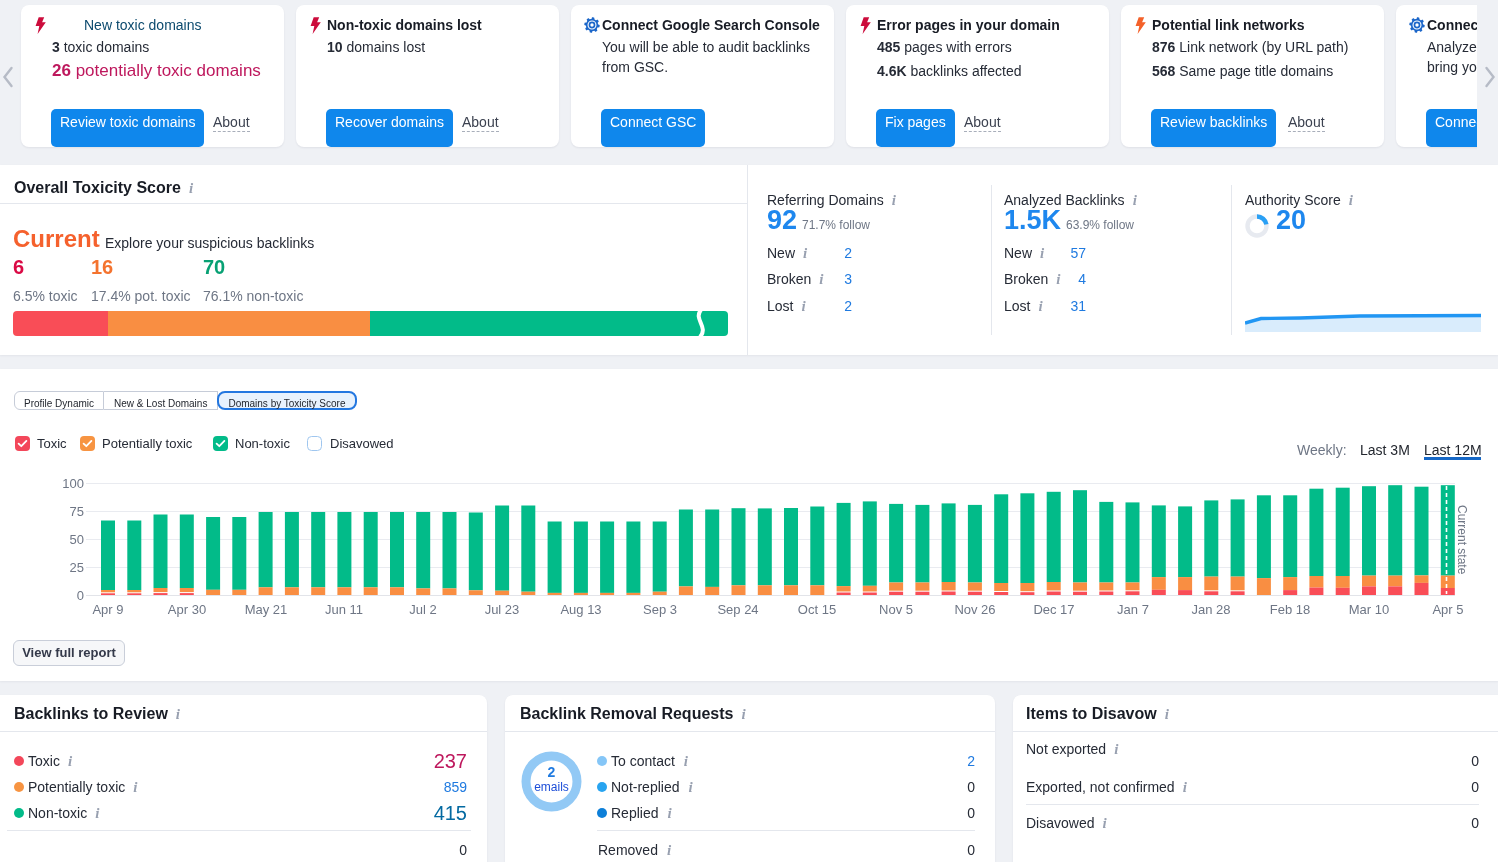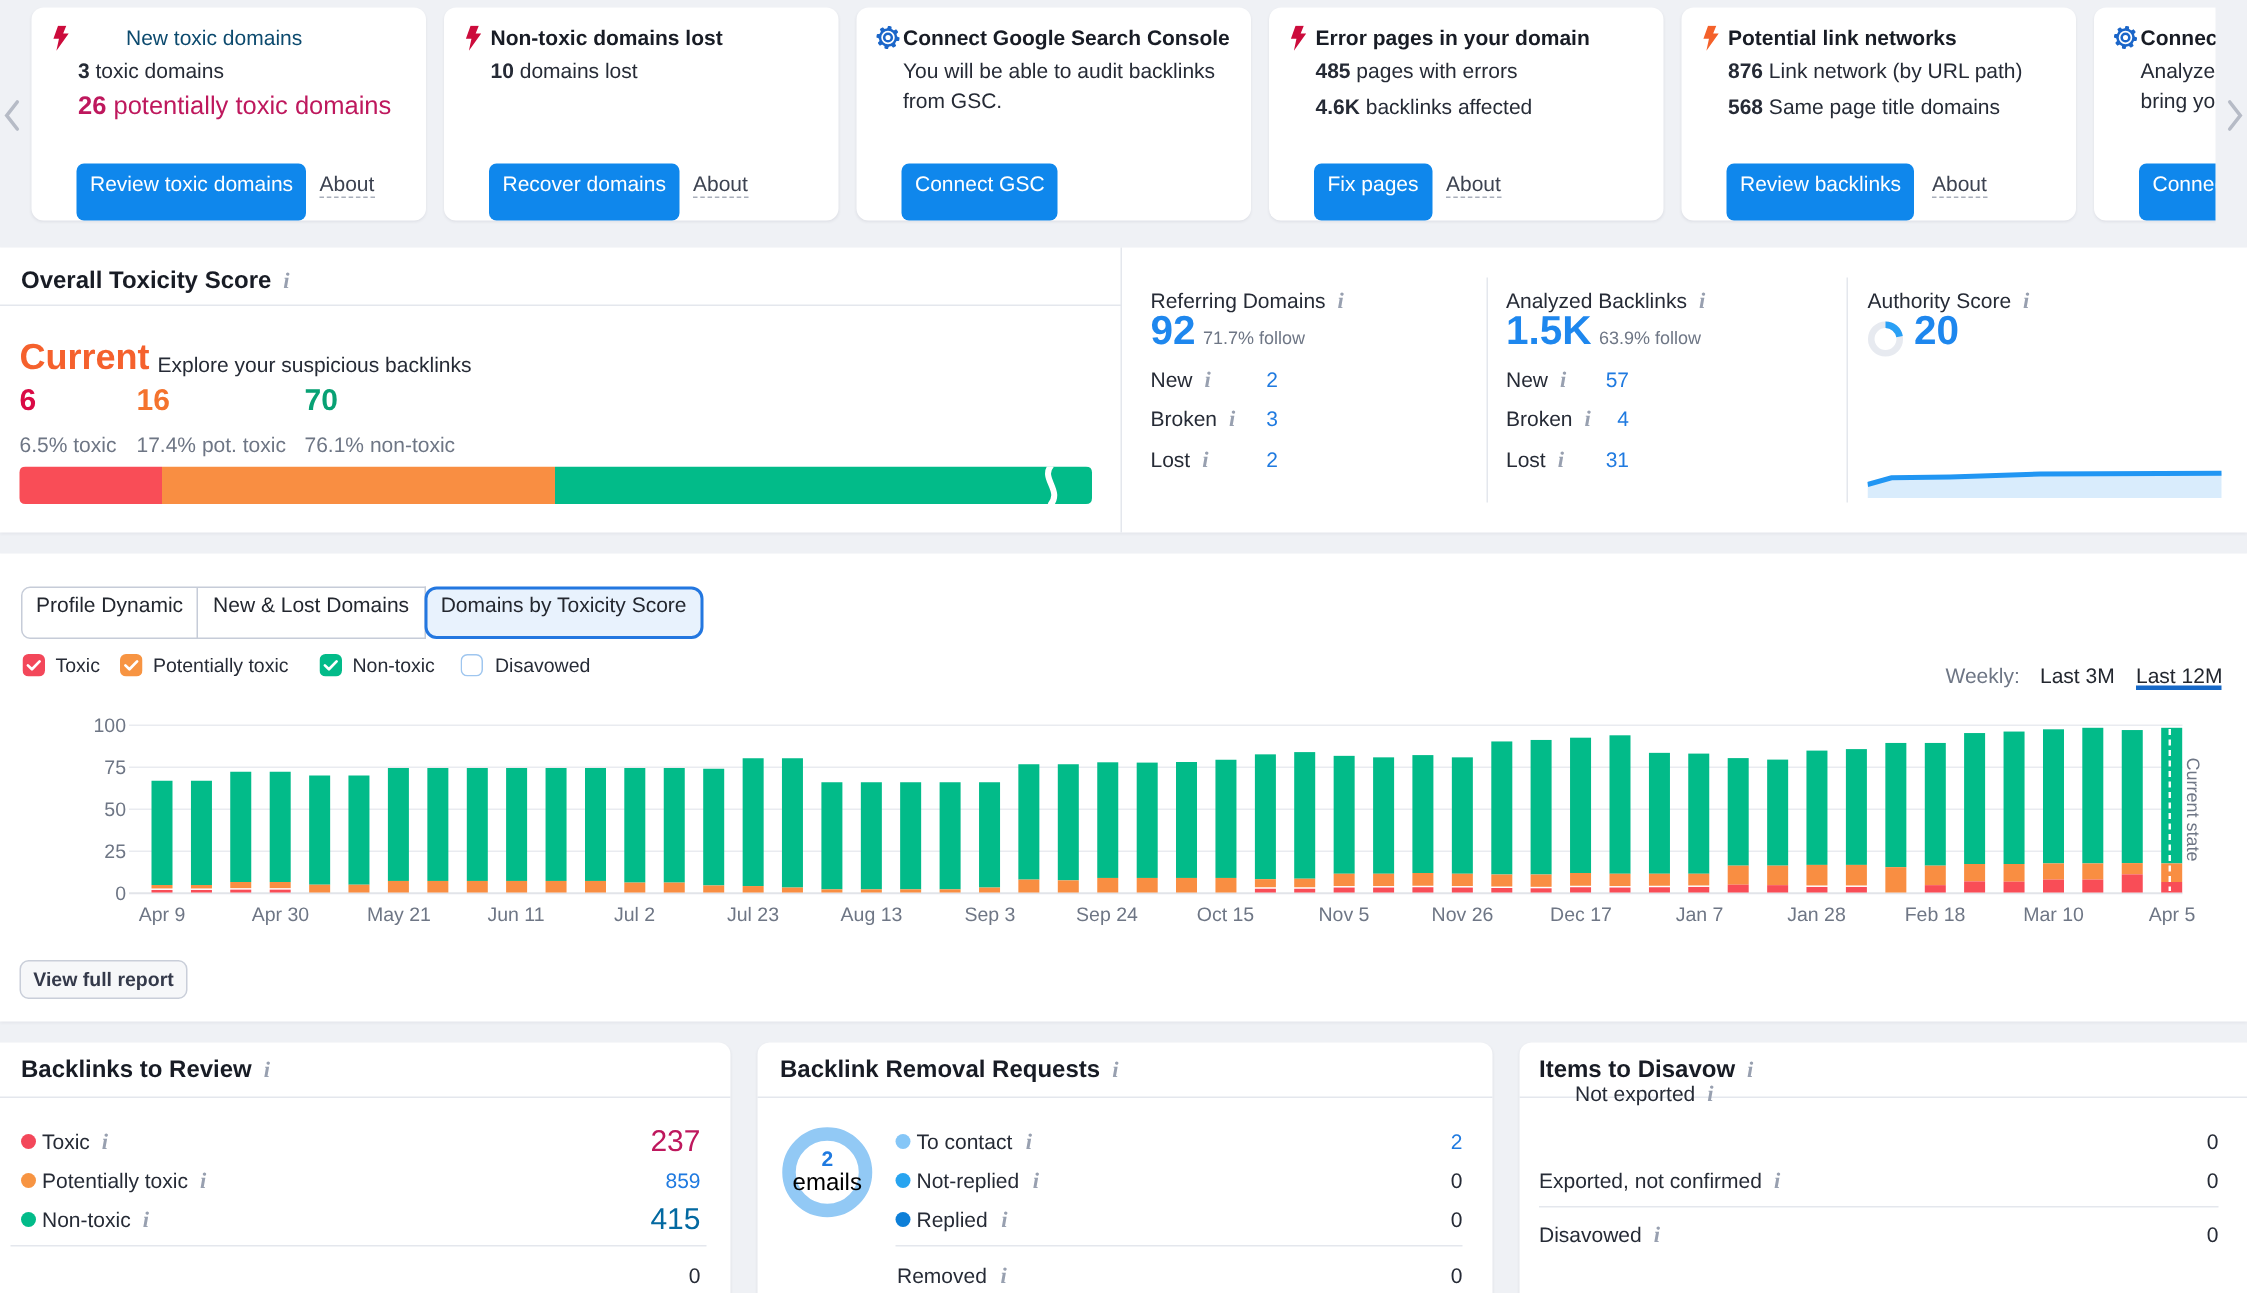--- a/index.html
+++ b/index.html
@@ -112,21 +112,21 @@
     <svg class="abs" style="left:1245px;top:214px" width="24" height="24" viewBox="0 0 24 24">
 <circle cx="12" cy="12" r="9.5" fill="none" stroke="#e7eaf0" stroke-width="4.4"></circle>
 <circle cx="12" cy="12" r="9.5" fill="none" stroke="#2aa0f5" stroke-width="4.4" stroke-dasharray="13.2 46.5" transform="rotate(-90 12 12)"></circle>
 </svg>
     <div style="position:absolute;left:1276px;top:205px;font-size:27px;line-height:31px;color:#1e87ee;font-weight:bold;white-space:nowrap;">20</div>
     <svg class="abs" style="left:1245px;top:310px" width="237" height="23" viewBox="0 0 237 23">
 <path d="M0 13 L16 8.5 L55 8 L115 6 L236 5.5 L236 22 L0 22 Z" fill="#d9ecfc"></path>
 <path d="M0 13 L16 8.5 L55 8 L115 6 L236 5.5" stroke="#2196f3" stroke-width="3.4" fill="none"></path>
 </svg>
     <div class="abs" style="left:0;top:369px;width:1498px;height:312px;background:#fff;box-shadow:0 1px 2px rgba(35,40,60,.06)"></div>
-    <div class="abs" style="left:14px;top:391px;height:35px;display:flex;font-size:14px;color:#23272f">
+    <div class="abs" style="left:14px;top:391px;height:19px;display:flex;font-size:10px;color:#23272f">
 <div style="border:1px solid #c6ccd8;border-radius:6px 0 0 6px;padding:0 9px;line-height:23px;background:#fff">Profile Dynamic</div>
 <div style="border:1px solid #c6ccd8;border-left:none;padding:0 10px;line-height:23px;background:#fff">New &amp; Lost Domains</div>
 <div style="border:2px solid #2377e0;border-radius:8px;padding:0 9px;line-height:21px;background:#e8f2fd;margin-left:-1px">Domains by Toxicity Score</div>
 </div>
     <svg class="abs" style="left:15px;top:436px" width="15" height="15" viewBox="0 0 15 15">
       <rect x="0" y="0" width="15" height="15" rx="4" fill="#f3475a"></rect>
       <path d="M3.6 7.6 L6.3 10.2 L11.4 4.9" stroke="#fff" stroke-width="1.8" fill="none" stroke-linecap="round" stroke-linejoin="round"></path>
     </svg>
     <div style="position:absolute;left:37px;top:435px;font-size:13px;line-height:17px;color:#262b36;font-weight:normal;white-space:nowrap;">Toxic</div>
     <svg class="abs" style="left:80px;top:436px" width="15" height="15" viewBox="0 0 15 15">
@@ -326,35 +326,35 @@
     <div class="abs" style="left:7px;top:830px;width:464px;height:1px;background:#e4e7ed"></div>
     <div style="position:absolute;left:14px;top:841px;font-size:14px;line-height:18px;color:#262b36;font-weight:normal;white-space:nowrap;margin-top:28px;">Whitelisted<span style="font-family:'Liberation Serif',serif;font-style:italic;font-weight:bold;font-size:15px;color:#98a0b0;margin-left:8px">i</span></div>
     <div style="position:absolute;right:1031px;top:841px;font-size:14px;line-height:18px;color:#262b36;font-weight:normal;white-space:nowrap">0</div>
     <div class="card" style="left:505px;top:695px;width:490px;height:180px;border-radius:8px 8px 0 0"></div>
     <div style="position:absolute;left:520px;top:704px;font-size:16px;line-height:20px;color:#181c25;font-weight:bold;white-space:nowrap;">Backlink Removal Requests<span style="font-family:'Liberation Serif',serif;font-style:italic;font-weight:bold;font-size:15px;color:#98a0b0;margin-left:8px">i</span></div>
     <div class="abs" style="left:505px;top:731px;width:490px;height:1px;background:#e4e7ed"></div>
     <svg class="abs" style="left:521px;top:751px" width="61" height="61" viewBox="0 0 61 61">
 <circle cx="30.5" cy="30.5" r="25.5" fill="none" stroke="#92c9f5" stroke-width="9"></circle>
 </svg>
     <div class="abs" style="left:521px;top:764px;width:61px;text-align:center;font-size:14px;font-weight:bold;color:#1f7ae0">2</div>
-    <div class="abs" style="left:521px;top:780px;width:61px;text-align:center;font-size:16px;color:#000000">emails</div>
+    <div class="abs" style="left:521px;top:780px;width:61px;text-align:center;font-size:12px;color:#1d4ed8">emails</div>
     <div class="dot" style="left:597px;top:756px;background:#85c6f7"></div>
     <div style="position:absolute;left:611px;top:752px;font-size:14px;line-height:18px;color:#262b36;font-weight:normal;white-space:nowrap;">To contact<span style="font-family:'Liberation Serif',serif;font-style:italic;font-weight:bold;font-size:15px;color:#98a0b0;margin-left:9px">i</span></div>
     <div style="position:absolute;right:523px;top:752px;font-size:14px;line-height:18px;color:#1f7ae0;font-weight:normal;white-space:nowrap">2</div>
     <div class="dot" style="left:597px;top:782px;background:#28a4f0"></div>
     <div style="position:absolute;left:611px;top:778px;font-size:14px;line-height:18px;color:#262b36;font-weight:normal;white-space:nowrap;">Not-replied<span style="font-family:'Liberation Serif',serif;font-style:italic;font-weight:bold;font-size:15px;color:#98a0b0;margin-left:9px">i</span></div>
     <div style="position:absolute;right:523px;top:778px;font-size:14px;line-height:18px;color:#262b36;font-weight:normal;white-space:nowrap">0</div>
     <div class="dot" style="left:597px;top:808px;background:#0d7fd8"></div>
     <div style="position:absolute;left:611px;top:804px;font-size:14px;line-height:18px;color:#262b36;font-weight:normal;white-space:nowrap;">Replied<span style="font-family:'Liberation Serif',serif;font-style:italic;font-weight:bold;font-size:15px;color:#98a0b0;margin-left:9px">i</span></div>
     <div style="position:absolute;right:523px;top:804px;font-size:14px;line-height:18px;color:#262b36;font-weight:normal;white-space:nowrap">0</div>
     <div class="abs" style="left:597px;top:830px;width:378px;height:1px;background:#e4e7ed"></div>
     <div style="position:absolute;left:598px;top:841px;font-size:14px;line-height:18px;color:#262b36;font-weight:normal;white-space:nowrap;">Removed<span style="font-family:'Liberation Serif',serif;font-style:italic;font-weight:bold;font-size:15px;color:#98a0b0;margin-left:9px">i</span></div>
     <div style="position:absolute;right:523px;top:841px;font-size:14px;line-height:18px;color:#262b36;font-weight:normal;white-space:nowrap">0</div>
     <div class="card" style="left:1013px;top:695px;width:493px;height:180px;border-radius:8px 0 0 0"></div>
     <div style="position:absolute;left:1026px;top:704px;font-size:16px;line-height:20px;color:#181c25;font-weight:bold;white-space:nowrap;">Items to Disavow<span style="font-family:'Liberation Serif',serif;font-style:italic;font-weight:bold;font-size:15px;color:#98a0b0;margin-left:8px">i</span></div>
     <div class="abs" style="left:1013px;top:731px;width:485px;height:1px;background:#e4e7ed"></div>
-    <div style="position:absolute;left:1026px;top:720px;font-size:14px;line-height:18px;color:#262b36;font-weight:normal;white-space:nowrap;margin-left:24px;">Not exported<span style="font-family:'Liberation Serif',serif;font-style:italic;font-weight:bold;font-size:15px;color:#98a0b0;margin-left:8px">i</span></div>
+    <div style="position:absolute;left:1026px;top:740px;font-size:14px;line-height:18px;color:#262b36;font-weight:normal;white-space:nowrap;">Not exported<span style="font-family:'Liberation Serif',serif;font-style:italic;font-weight:bold;font-size:15px;color:#98a0b0;margin-left:8px">i</span></div>
     <div style="position:absolute;right:19px;top:752px;font-size:14px;line-height:18px;color:#262b36;font-weight:normal;white-space:nowrap">0</div>
     <div style="position:absolute;left:1026px;top:778px;font-size:14px;line-height:18px;color:#262b36;font-weight:normal;white-space:nowrap;">Exported, not confirmed<span style="font-family:'Liberation Serif',serif;font-style:italic;font-weight:bold;font-size:15px;color:#98a0b0;margin-left:8px">i</span></div>
     <div style="position:absolute;right:19px;top:778px;font-size:14px;line-height:18px;color:#262b36;font-weight:normal;white-space:nowrap">0</div>
     <div class="abs" style="left:1026px;top:804px;width:453px;height:1px;background:#e4e7ed"></div>
     <div style="position:absolute;left:1026px;top:813.5px;font-size:14px;line-height:18px;color:#262b36;font-weight:normal;white-space:nowrap;">Disavowed<span style="font-family:'Liberation Serif',serif;font-style:italic;font-weight:bold;font-size:15px;color:#98a0b0;margin-left:8px">i</span></div>
     <div style="position:absolute;right:19px;top:813.5px;font-size:14px;line-height:18px;color:#262b36;font-weight:normal;white-space:nowrap">0</div>
   </div>
 </body></html>

